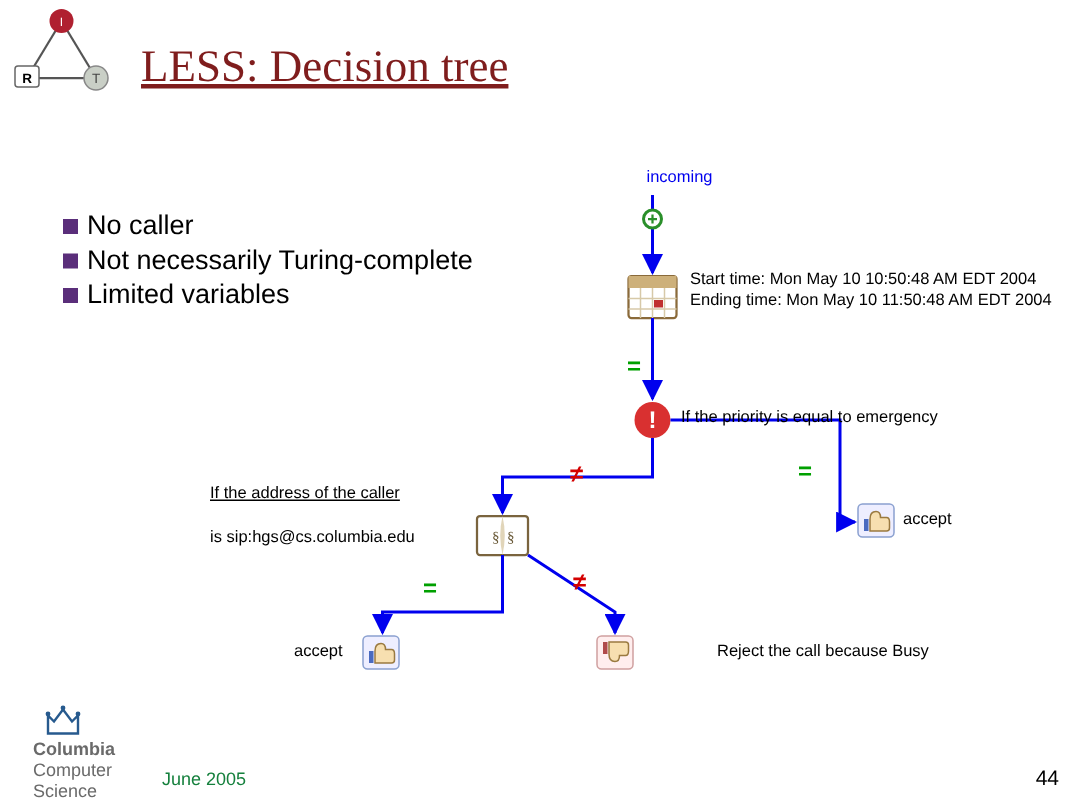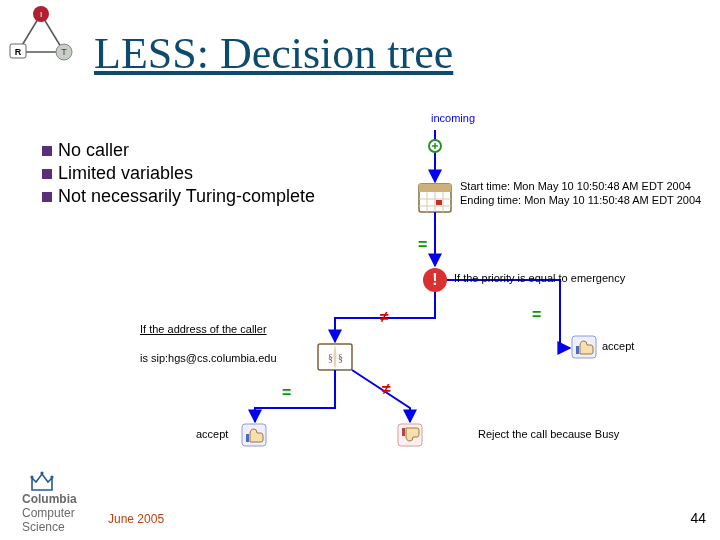--- a/index.html
+++ b/index.html
@@ -18,23 +18,23 @@
   .corner-logo {
     position: absolute;
     left: 6px; top: 4px;
     width: 70px; height: 60px;
   }
   .corner-logo svg { width: 100%; height: 100%; }
 
   .title {
     position: absolute;
     left: 94px; top: 28px;
-    font-size: 44px;
+    font-size: 30px;
     font-family: Georgia, "Times New Roman", serif;
-    color: #0c4a6e;
+    color: #7f1d1d;
     text-decoration: underline;
     font-weight: normal;
   }
 
   .bullets {
     position: absolute;
     left: 42px; top: 140px;
     font-family: Tahoma, Verdana, sans-serif;
     font-size: 18px;
     color: #000;
@@ -64,21 +64,21 @@
     font-family: Arial, sans-serif;
     font-size: 12px;
     color: #6a6a6a;
     font-weight: bold;
   }
   .footer-left .line2 { font-weight: normal; }
   .footer-date {
     position: absolute;
     left: 108px; bottom: 14px;
     font-size: 12px;
-    color: #c2410c;
+    color: #15803d;
   }
   .page-num {
     position: absolute;
     right: 14px; bottom: 14px;
     font-size: 14px;
     color: #000;
   }
   .crown {
     position: absolute;
     left: 28px; bottom: 42px;
@@ -106,25 +106,25 @@
 
   <div class="title">LESS: Decision tree</div>
 
   <div class="bullets">
     <div class="bullet">
         <span class="square"></span>
         <span>No caller</span>
       </div>
     <div class="bullet">
         <span class="square"></span>
-        <span>Limited variables</span>
+        <span>Not necessarily Turing-complete</span>
       </div>
     <div class="bullet">
         <span class="square"></span>
-        <span>Not necessarily Turing-complete</span>
+        <span>Limited variables</span>
       </div>
   </div>
 
   <div class="chart">
     <svg>
       <defs>
         <marker id="arr" viewBox="0 0 10 10" refX="9" refY="5" markerWidth="7" markerHeight="7" orient="auto">
           <path d="M0,0 L10,5 L0,10 z" fill="#0000ee"></path>
         </marker>
       </defs>

